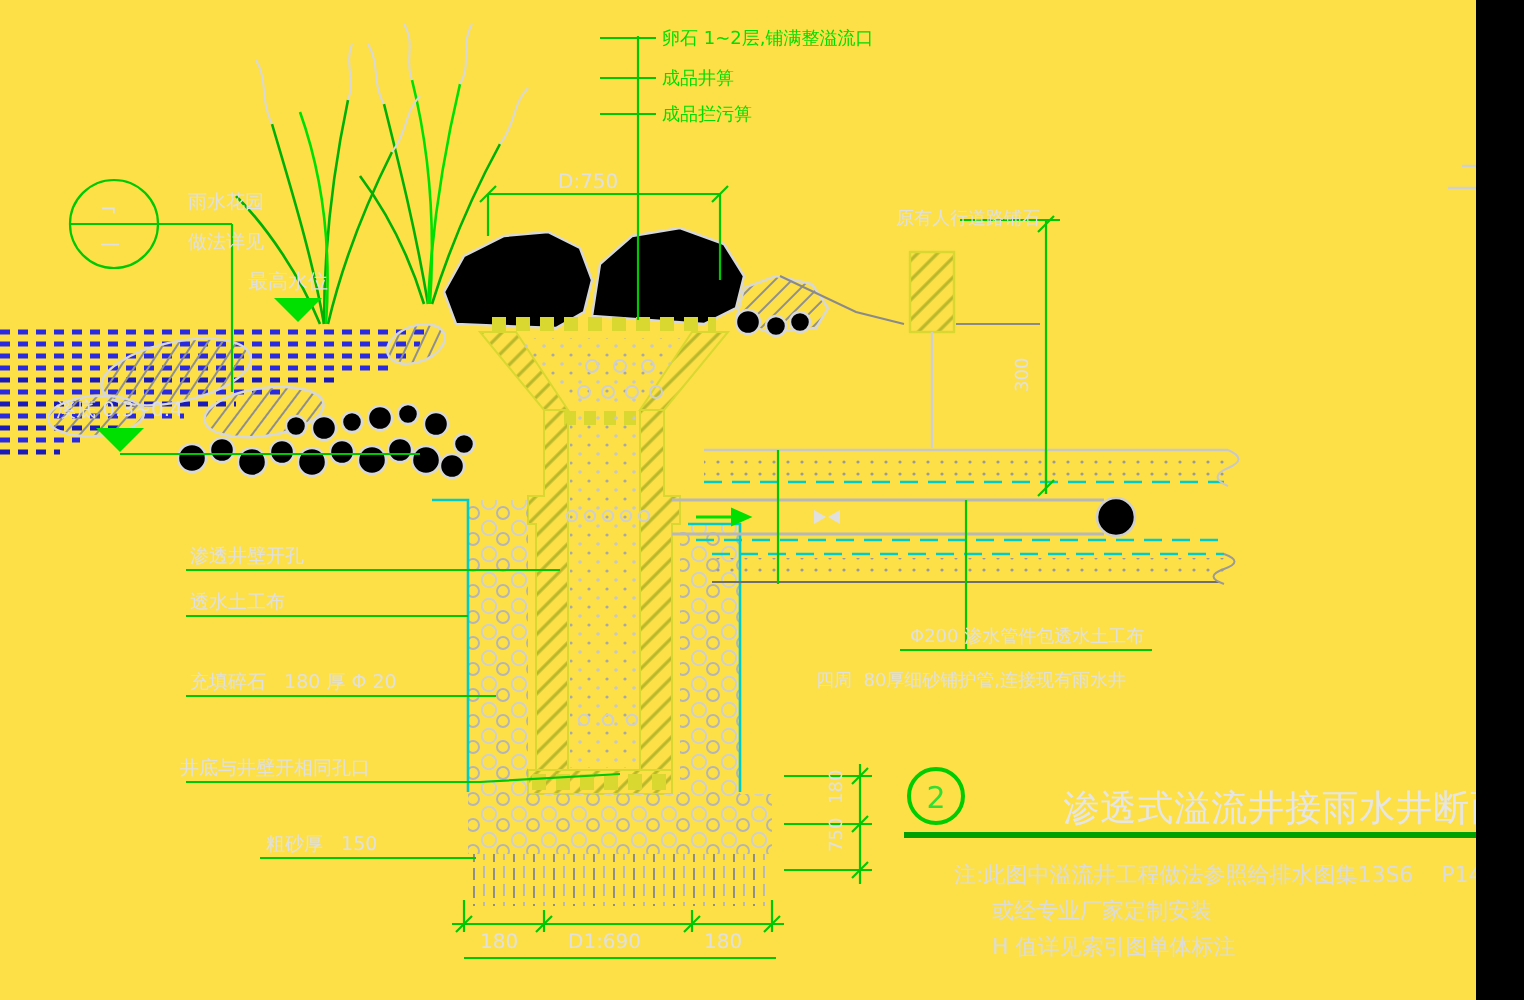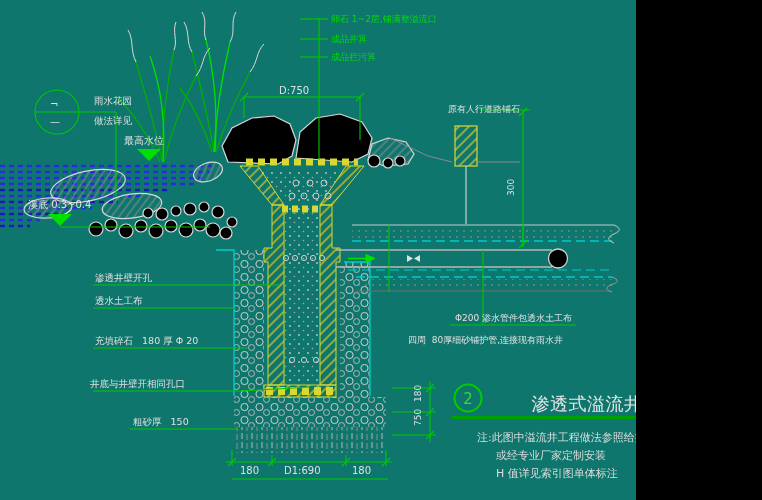--- a/index.html
+++ b/index.html
@@ -1,16 +1,16 @@
 <!DOCTYPE html>
 <html><head>
 <meta charset="utf-8">
 <style>
   html,body{margin:0;padding:0;background:#000;}
-  .frame{position:relative;width:636px;height:500px;background:#0f766e;overflow:hidden;
+  .frame{position:relative;width:738px;height:500px;background:#fde047;overflow:hidden;
          font-family:"DejaVu Sans","Liberation Sans",sans-serif;}
   svg text{white-space:pre;font-family:"DejaVu Sans","Liberation Sans",sans-serif;}
 </style>
 </head>
 <body>
 
 <div class="frame">
 <svg width="762" height="500" viewBox="0 0 762 500">
   <defs>
     <pattern id="yh" width="7" height="7" patternUnits="userSpaceOnUse" patternTransform="rotate(45)">

